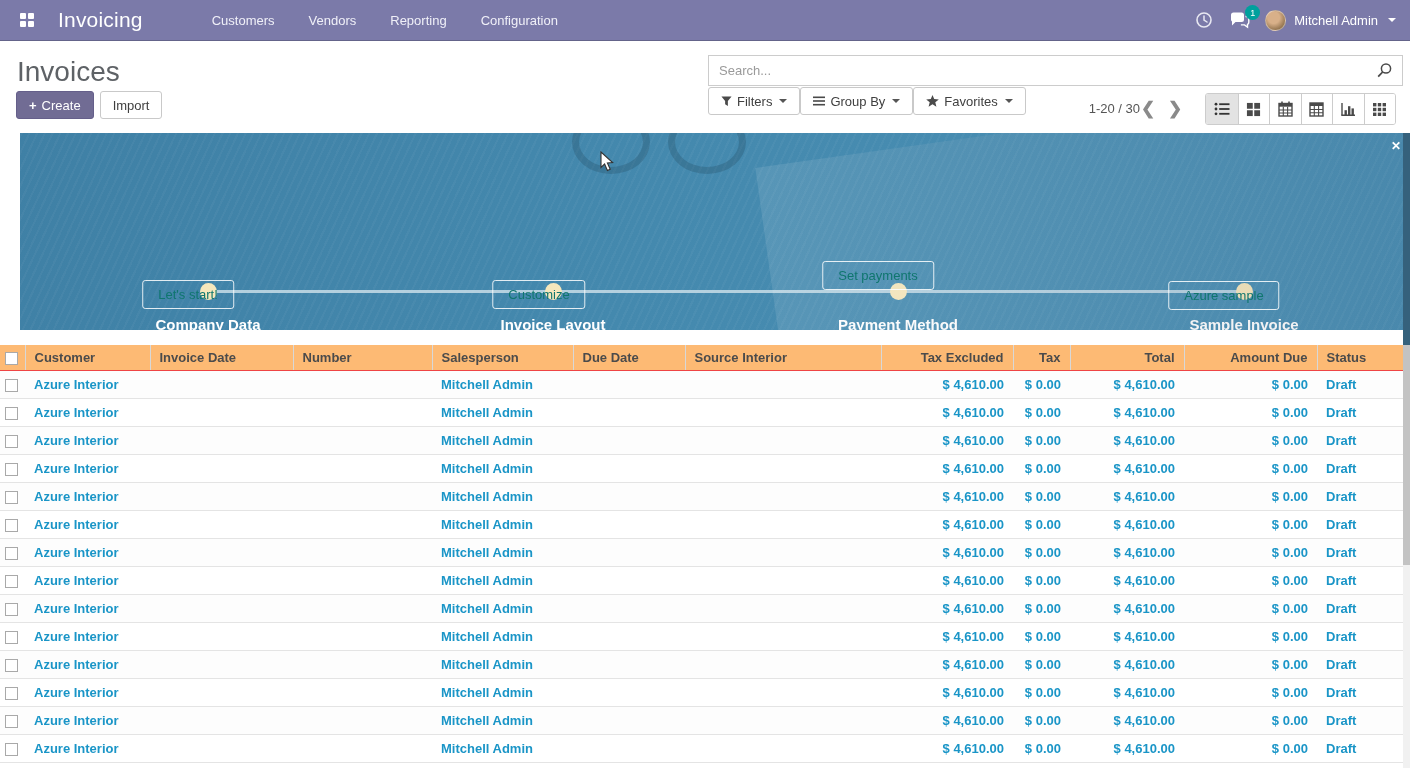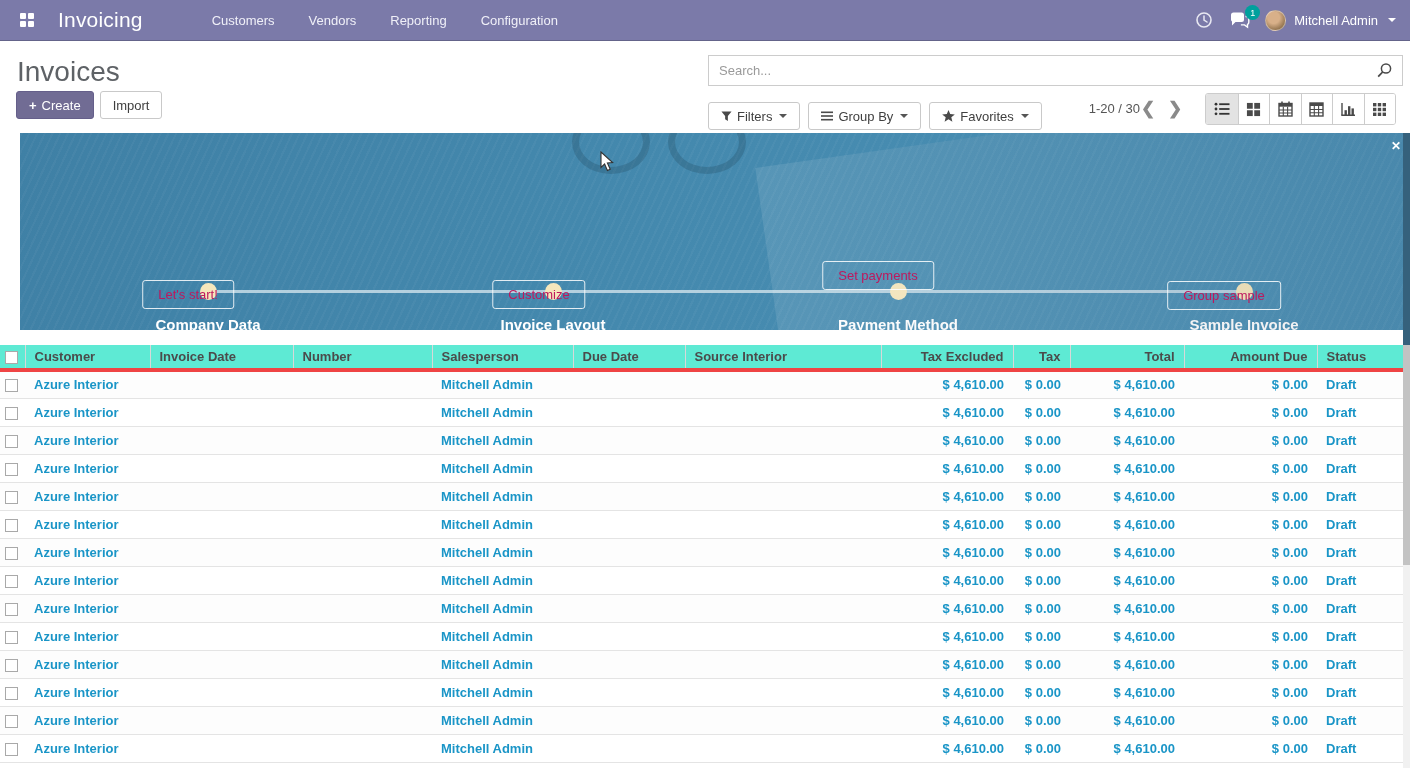--- a/index.html
+++ b/index.html
@@ -40,21 +40,21 @@
     border:1px solid #c9c9c9; background:#fff; color:#404040; cursor:pointer;
     display:flex; align-items:center; gap:5px; }
   .btn.primary { background:#716c94; border-color:#655f8a; color:#fff; }
   .plus { font-weight:bold; font-size:13px; }
   .search-box { position:absolute; left:708px; top:14px; width:695px; height:31px;
     border:1px solid #ccc; background:#fff; display:flex; align-items:center; }
   .search-box input { flex:1; border:none; outline:none; font-size:13px; color:#444;
     padding:0 10px; font-family:"Liberation Sans", sans-serif; }
   .search-box input::placeholder { color:#9a9a9a; }
   .search-glyph { margin-right:9px; cursor:pointer; display:flex; }
-  .filter-row { position:absolute; left:708px; top:61px; display:flex; gap:8px; }
+  .filter-row { position:absolute; left:708px; top:46px; display:flex; }
   .pager { position:absolute; left:1040px; top:53px; width:100px; height:28px;
     display:flex; align-items:center; justify-content:flex-end;
     font-size:13px; color:#555; }
   .chev { position:absolute; top:53px; width:24px; height:28px; display:flex;
     align-items:center; justify-content:center; cursor:pointer; color:#8a8a8a;
     font-size:17px; font-weight:bold; }
   .view-switcher { position:absolute; left:1205px; top:52px; display:flex;
     border:1px solid #ccc; border-radius:3px; overflow:hidden; }
   .vs-btn { width:31.5px; height:30px; background:#fff; display:flex;
     align-items:center; justify-content:center; cursor:pointer;
@@ -76,35 +76,35 @@
   .glass1 { left:552px; } .glass2 { left:648px; }
   .ob-line { position:absolute; left:188px; top:172px; width:1036px; height:3px;
     background:#c8dde7; opacity:.85; }
   .ob-dot { position:absolute; top:165px; width:17px; height:17px; border-radius:50%;
     background:#f6e7bc; }
   .ob-dot.d1{left:180px} .ob-dot.d2{left:525px} .ob-dot.d3{left:870px} .ob-dot.d4{left:1216px}
   .ob-step { position:absolute; top:198px; width:250px; text-align:center; color:#fff; }
   .ob-step.s1{left:63px} .ob-step.s2{left:408px} .ob-step.s3{left:753px} .ob-step.s4{left:1099px}
   .ob-title { font-size:15px; font-weight:bold; margin-bottom:10px; }
   .ob-btn { position:absolute; transform:translateX(-50%); background:transparent;
-    border:1px solid rgba(255,255,255,.85); border-radius:3px; color:#be185d;
+    border:1px solid rgba(255,255,255,.85); border-radius:3px; color:#0f766e;
     font-size:13px; padding:6px 15px; cursor:pointer;
     font-family:"Liberation Sans", sans-serif; }
   .ob-btn.s1 { left:188px; top:280px; }
   .ob-btn.s2 { left:539px; top:280px; }
   .ob-btn.s3 { left:878px; top:261px; }
   .ob-btn.s4 { left:1224px; top:281px; }
   .ob-close { position:absolute; right:9px; top:6px; color:#fff; font-size:12px;
     font-weight:bold; cursor:pointer; }
 
   
   .table-wrap { position:absolute; left:0; top:345px; width:1403px; }
   table { border-collapse:collapse; table-layout:fixed; width:1403px; font-size:13px; }
-  thead th { background:#5eead4; height:25px; font-weight:bold; color:#4b4b4b;
-    text-align:left; padding:0 9px; border-bottom:4px solid #ef4444;
+  thead th { background:#fdba74; height:25px; font-weight:bold; color:#4b4b4b;
+    text-align:left; padding:0 9px; border-bottom:1px solid #ef4444;
     border-left:1px solid #d8d8d8; white-space:nowrap; overflow:hidden; cursor:pointer; }
   thead th.cb-h { border-left:none; }
   tbody td { height:28px; padding:0 9px; border-bottom:1px solid #e4e4e4;
     color:#1a95c7; white-space:nowrap; overflow:hidden; }
   tbody tr { background:#fff; cursor:pointer;font-weight:bold; }
   tbody tr:nth-child(odd) { background:#fdfdfd; }
   .al-right { text-align:right; }
   .al-left { text-align:left; }
   .cb { display:inline-block; width:13px; height:13px; border:1px solid #a9a9a9;
     background:#fff; vertical-align:middle; cursor:pointer; }
@@ -302,21 +302,21 @@
 
   </div>
   <div class="ob-step s4">
     <div class="ob-title">Sample Invoice</div>
 
   </div>
 </div>
 <button class="ob-btn s1">Let's start!</button>
 <button class="ob-btn s2">Customize</button>
 <button class="ob-btn s3">Set payments</button>
-<button class="ob-btn s4">Group sample</button>
+<button class="ob-btn s4">Azure sample</button>
 <span class="ob-close" style="position:absolute; right:9px; top:139px; z-index:45;">✕</span>
 
 <div class="table-wrap">
   <table>
     <colgroup>
       <col style="width:25px">
         <col style="width:125px">
         <col style="width:143px">
       <col style="width:139px">
         <col style="width:141px">

